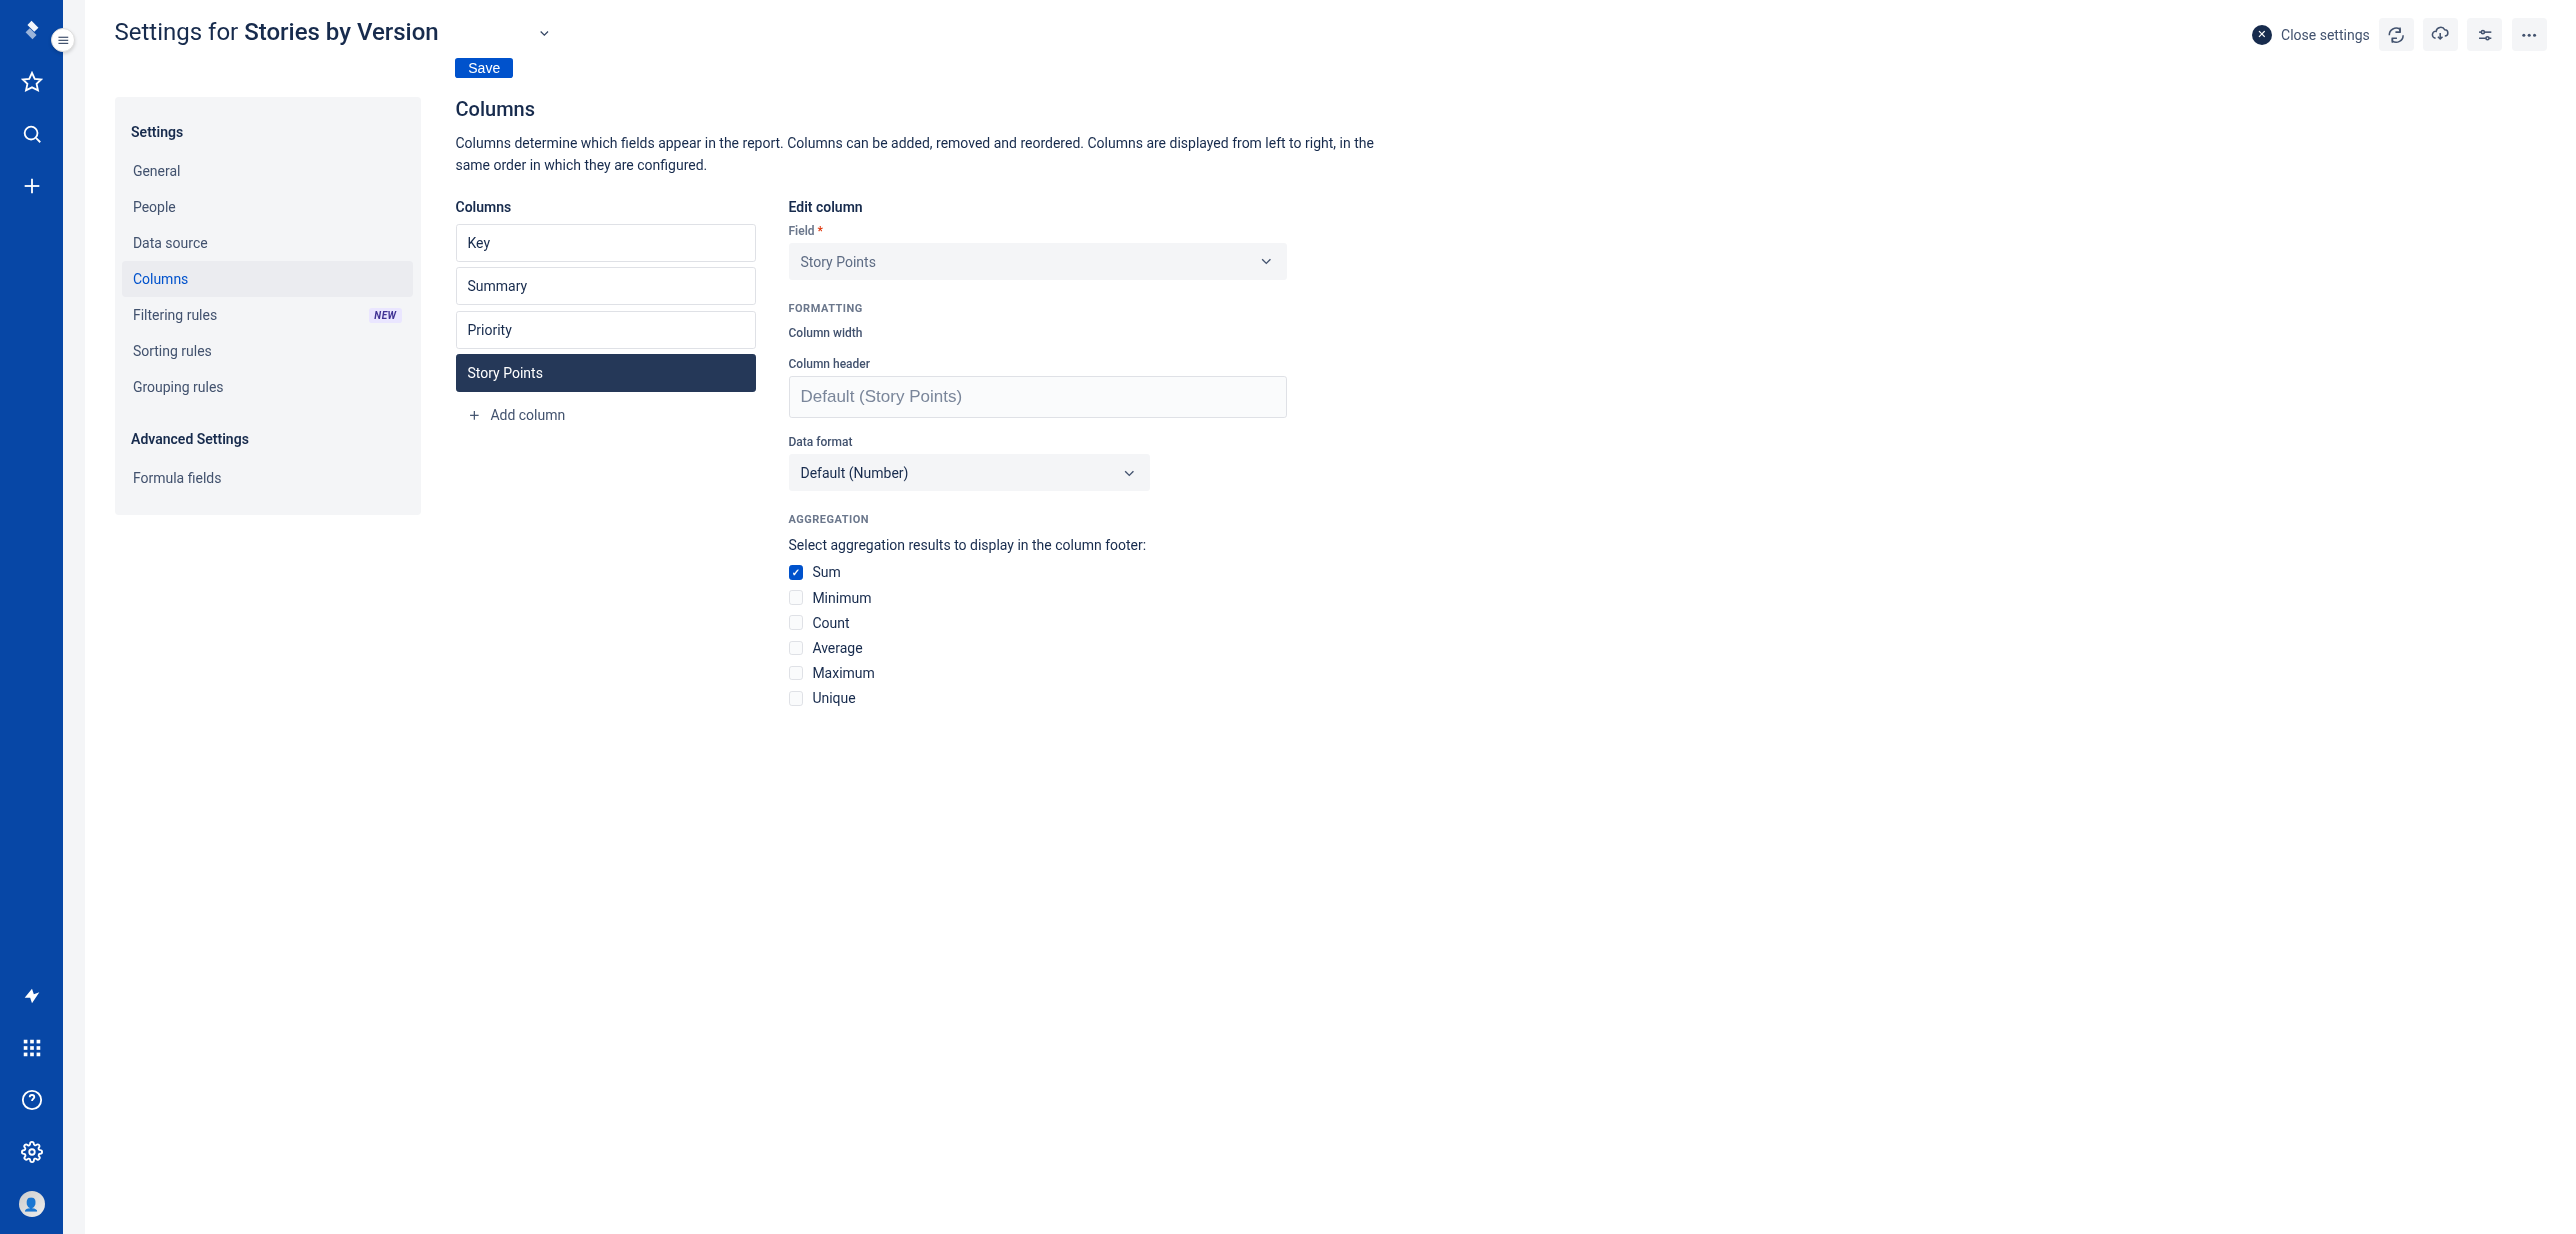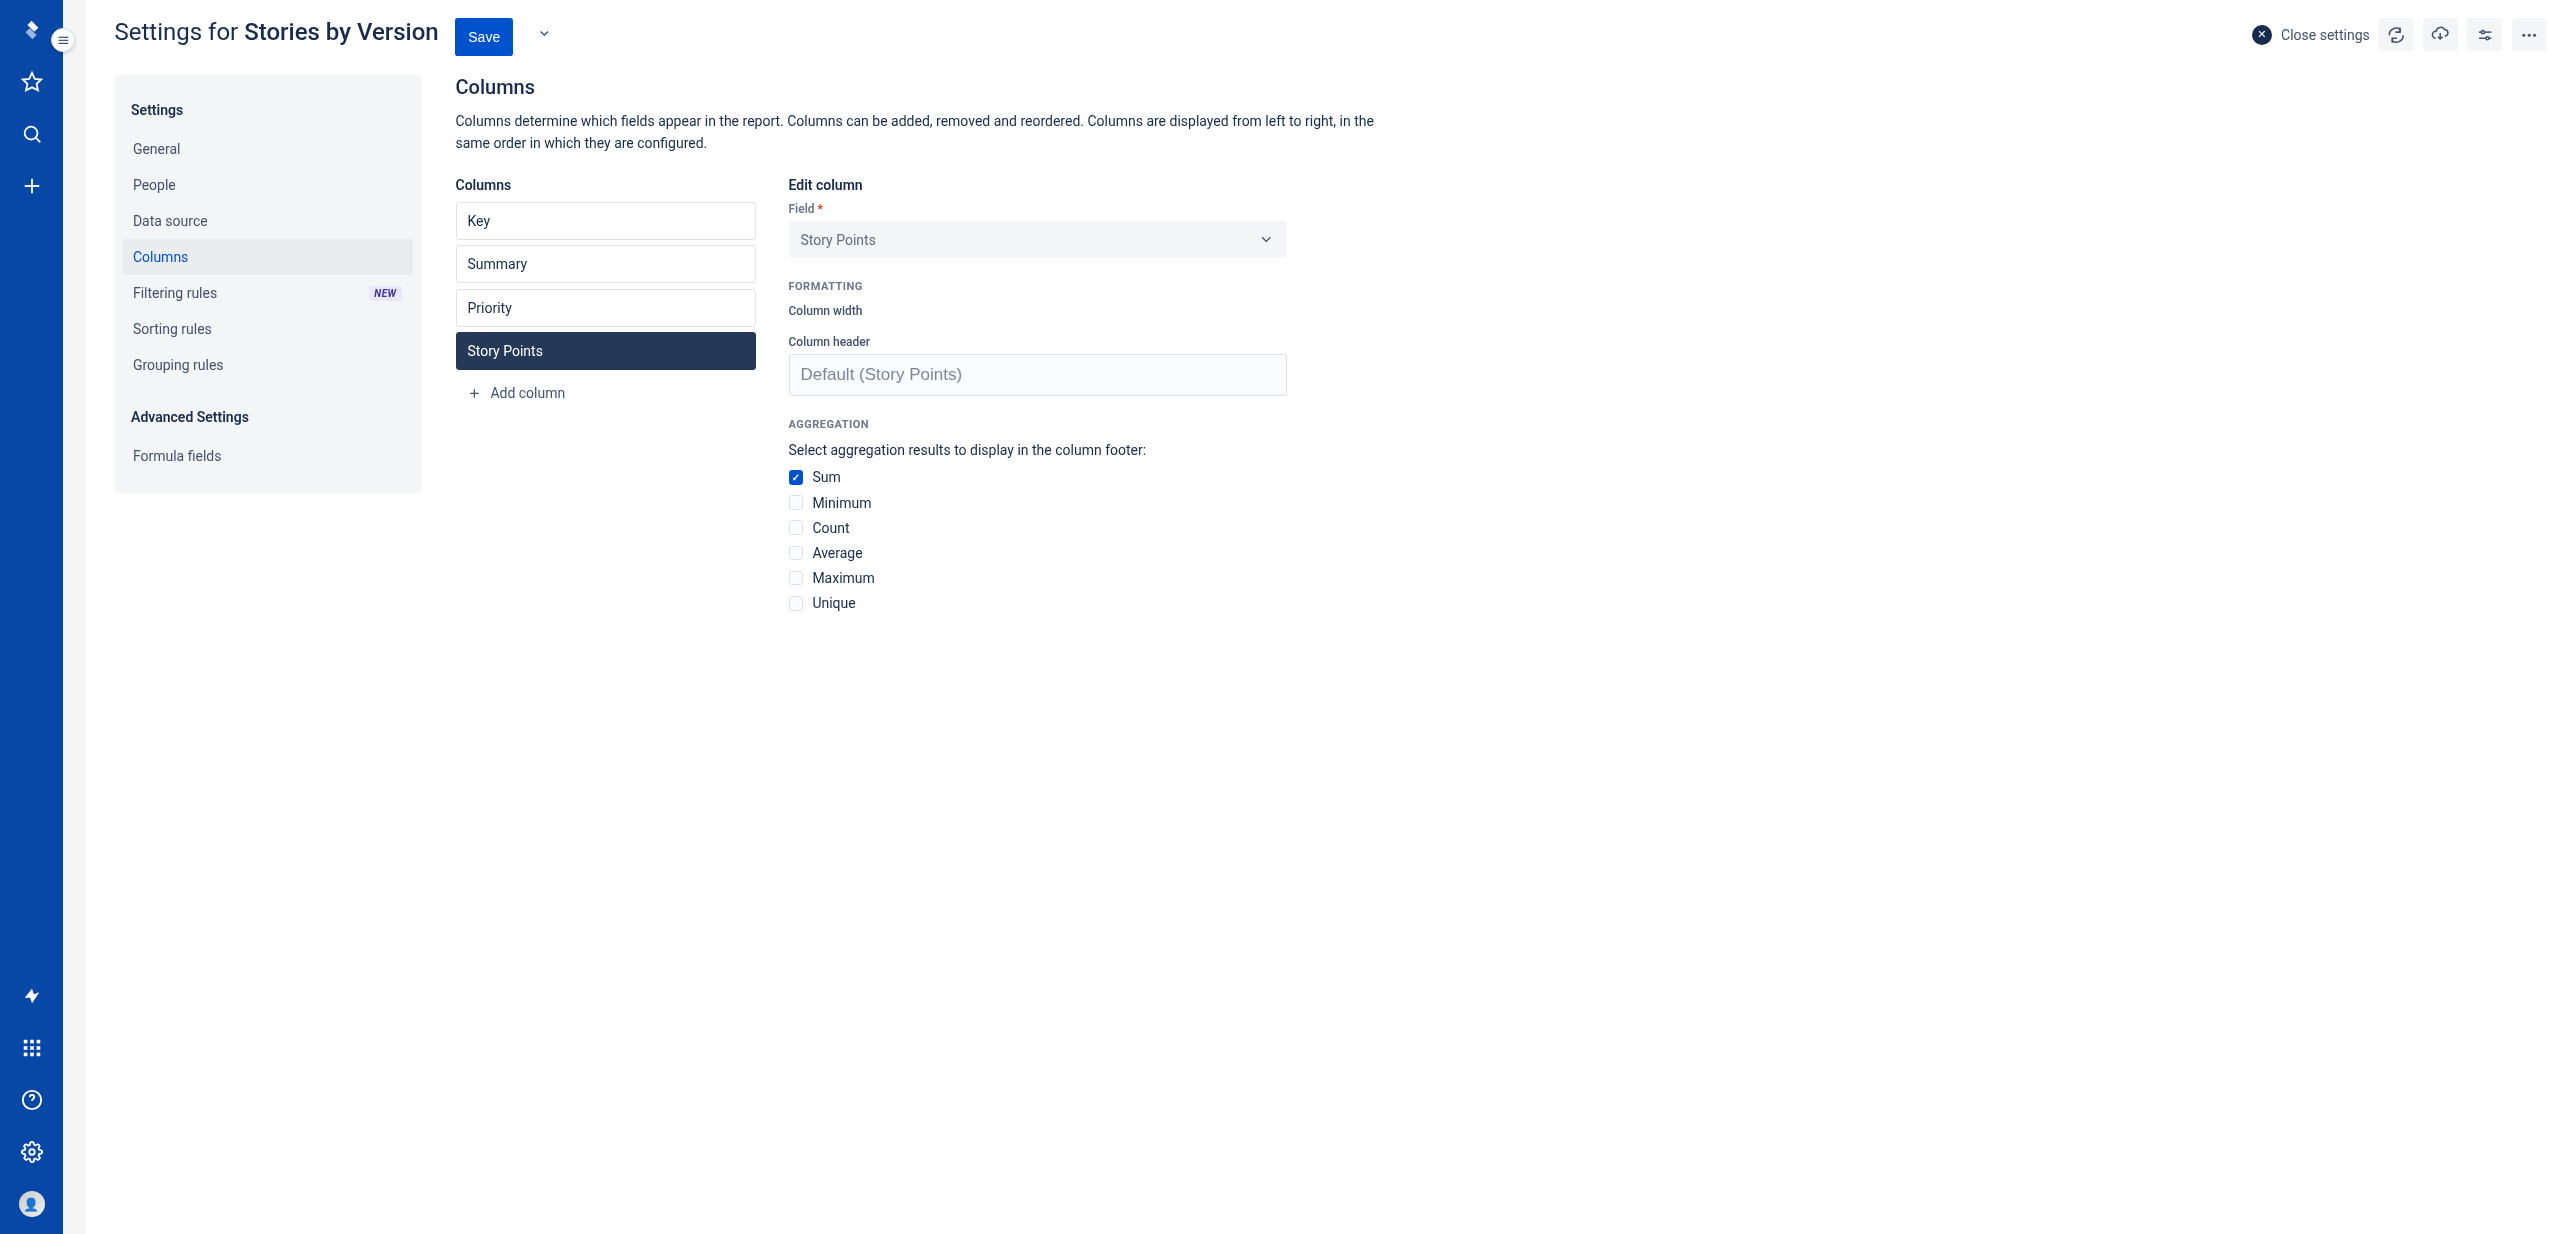--- a/index.html
+++ b/index.html
@@ -53,21 +53,21 @@
   .main {
     flex:1; display:flex; flex-direction:column; background:#fff; overflow:hidden;
   }
   .header {
     display:flex; align-items:flex-start; padding: 18.4px 29.5px 18.4px 29.5px; gap:16.6px;
   }
   .header h1 { font-size: 24px; font-weight: 400; color:#172B4D; }
   .header h1 strong { font-weight: 500; }
   .btn-primary {
     background:#0052CC; color:#fff; border:none; border-radius:2.8px;
-    padding: 11px 13px; font-size:14px; cursor:pointer;
+    padding: 2px 13px; font-size:14px; cursor:pointer;margin-top:40px;
   }
   .btn-dropdown {
     background:#fff; border:none; padding:7.4px; cursor:pointer; color:#344563;
   }
   .header .right {
     margin-left:auto; display:flex; align-items:center; gap:9.2px;
   }
   .close-settings {
     display:flex; align-items:center; gap:9.2px; font-size:14px; color:#42526E; cursor:pointer;
   }
@@ -359,20 +359,29 @@
 
           <div class="form-row">
             <label class="field-label" style="color:#42526E;font-weight:500;">Column width</label>
           </div>
 
           <div class="form-row">
             <label class="field-label" style="color:#42526E;font-weight:500;">Column header</label>
             <input class="text-input" type="text" placeholder="Default (Story Points)" style="">
           </div>
 
+          <div class="form-row">
+            <label class="field-label" style="color:#42526E;font-weight:500;">Data format</label>
+            <div class="select-box dfmt">
+              <span>Default (Number)</span>
+              <svg viewBox="0 0 24 24" fill="none" stroke="currentColor" stroke-width="2">
+                  <polyline points="6 9 12 15 18 9"></polyline>
+                </svg>
+            </div>
+          </div>
 
           <div class="section-label">AGGREGATION</div>
           <div class="section-sub">Select aggregation results to display in the column footer:</div>
           <div class="checkbox-grid" id="agg-grid">
               <div class="cb">
                 <span class="cb-box checked"></span>
                 <span>Sum</span>
               </div>
               <div class="cb">
                 <span class="cb-box"></span>

